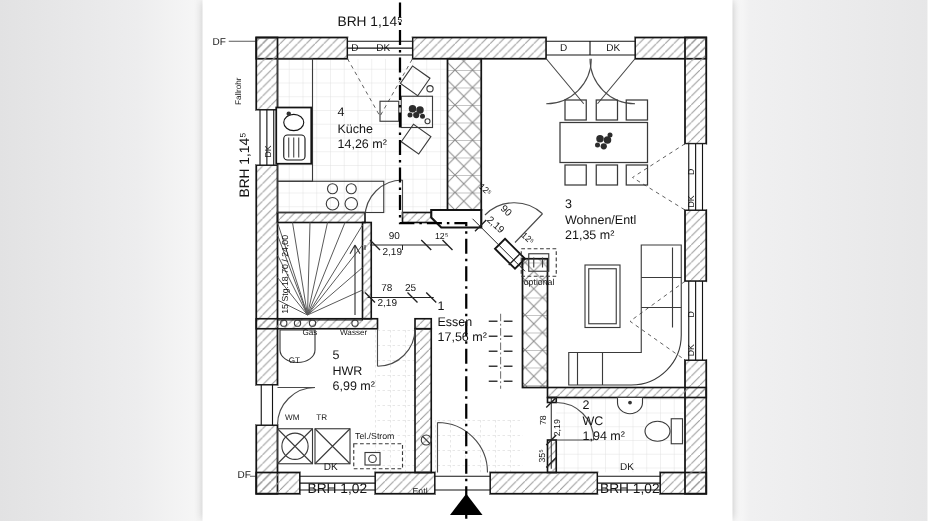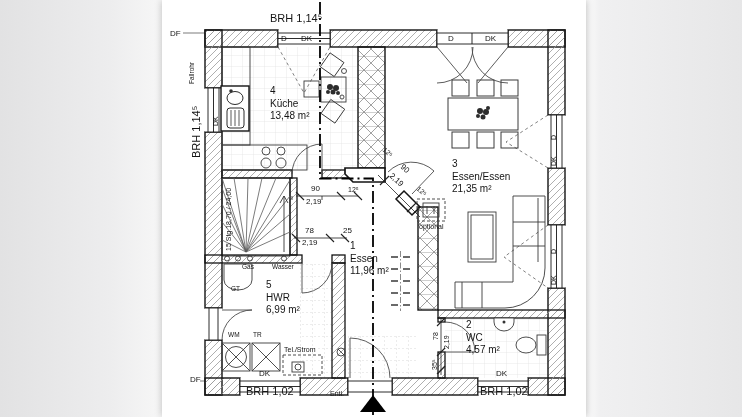--- a/index.html
+++ b/index.html
@@ -268,59 +268,59 @@
   <span class="lb f8" style="left:485px;top:35px;">DK</span>
 
   <span class="lb f7 vert" style="left:550px;top:140px;">D</span>
   <span class="lb f7 vert" style="left:550px;top:166px;">DK</span>
   <span class="lb f7 vert" style="left:550px;top:254px;">D</span>
   <span class="lb f7 vert" style="left:550px;top:285px;">DK</span>
 
   <div class="lb f10 room" style="left:270px;top:85px;">
     <div>4</div>
       <div>Küche</div>
-      <div>13,48 m²</div>
+      <div>14,26 m²</div>
   </div>
   <div class="lb f10 room" style="left:452px;top:158px;">
     <div>3</div>
-      <div>Essen/Essen</div>
+      <div>Wohnen/Entl</div>
       <div>21,35 m²</div>
   </div>
   <div class="lb f10 room" style="left:350px;top:240px;">
     <div>1</div>
       <div>Essen</div>
-      <div>11,96 m²</div>
+      <div>17,56 m²</div>
   </div>
   <div class="lb f10 room" style="left:266px;top:279px;">
     <div>5</div>
       <div>HWR</div>
       <div>6,99 m²</div>
   </div>
   <div class="lb f10 room" style="left:466px;top:319px;">
     <div>2</div>
       <div>WC</div>
-      <div>4,57 m²</div>
+      <div>1,94 m²</div>
   </div>
 
   <span class="lb f7 vert" style="left:225px;top:251px;">15 Stg.18,70 / 24,00</span>
 
   <span class="lb f65" style="left:242px;top:264px;">Gas</span>
   <span class="lb f65" style="left:272px;top:264px;">Wasser</span>
   <span class="lb f65" style="left:231px;top:286px;">GT</span>
   <span class="lb f65" style="left:228px;top:332px;">WM</span>
   <span class="lb f65" style="left:253px;top:332px;">TR</span>
   <span class="lb f7" style="left:284px;top:346px;">Tel./Strom</span>
   <span class="lb f7" style="left:419px;top:223px;">optional</span>
 
   <span class="lb f8" style="left:311px;top:185px;">90</span>
   <span class="lb f8" style="left:306px;top:198px;">2,19</span>
   <span class="lb f7" style="left:348px;top:186px;">12⁵</span>
 
   <span class="lb f8" style="left:305px;top:227px;">78</span>
-  <span class="lb f8" style="left:343px;top:227px;">25</span>
+  <span class="lb f8" style="left:324px;top:227px;">25</span>
   <span class="lb f8" style="left:302px;top:239px;">2,19</span>
 
   <span class="lb f7 diag" style="left:386px;top:146px;">12⁵</span>
   <span class="lb f8 diag" style="left:404px;top:163px;">90</span>
   <span class="lb f8 diag" style="left:393px;top:172px;">2,19</span>
   <span class="lb f7 diag" style="left:420px;top:185px;">12⁵</span>
 
   <span class="lb f7 vert" style="left:432px;top:340px;">78</span>
   <span class="lb f7 vert" style="left:443px;top:349px;">2,19</span>
   <span class="lb f7 vert" style="left:431px;top:370px;">35⁵</span>

